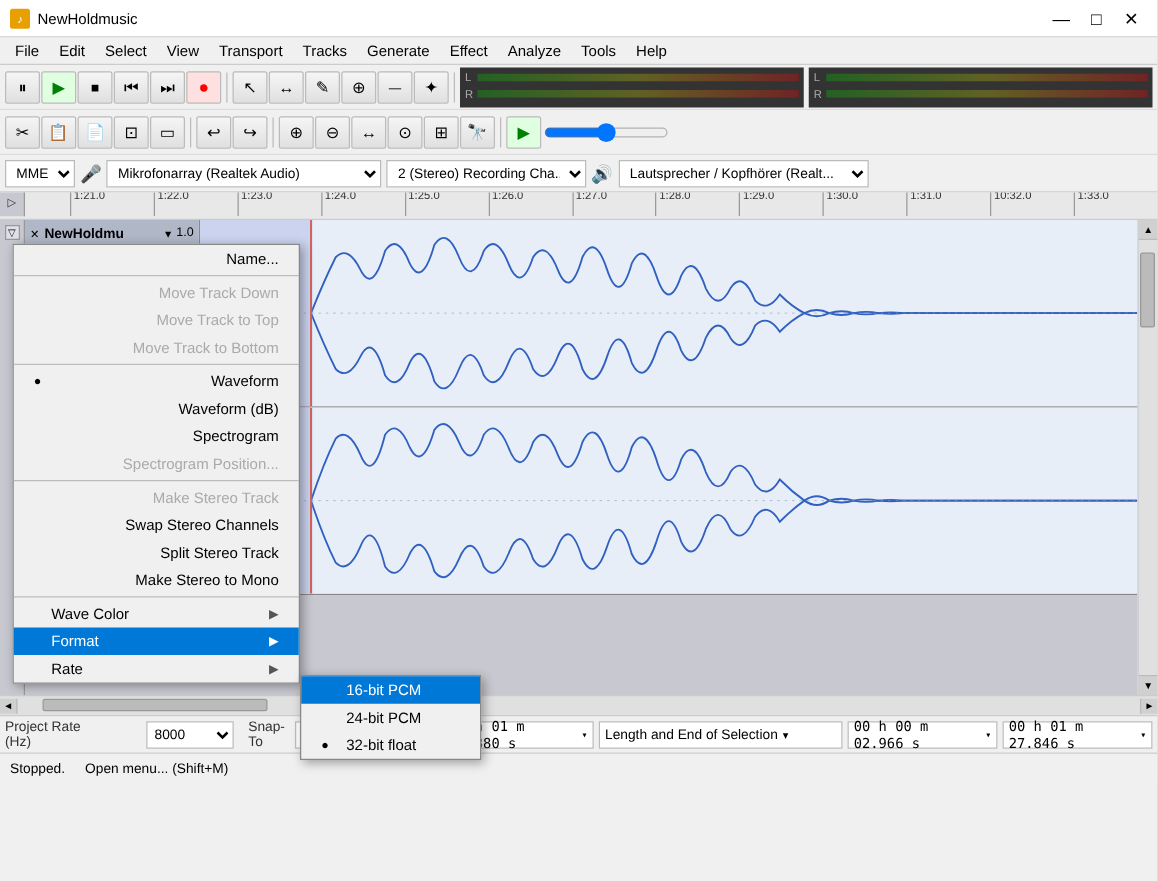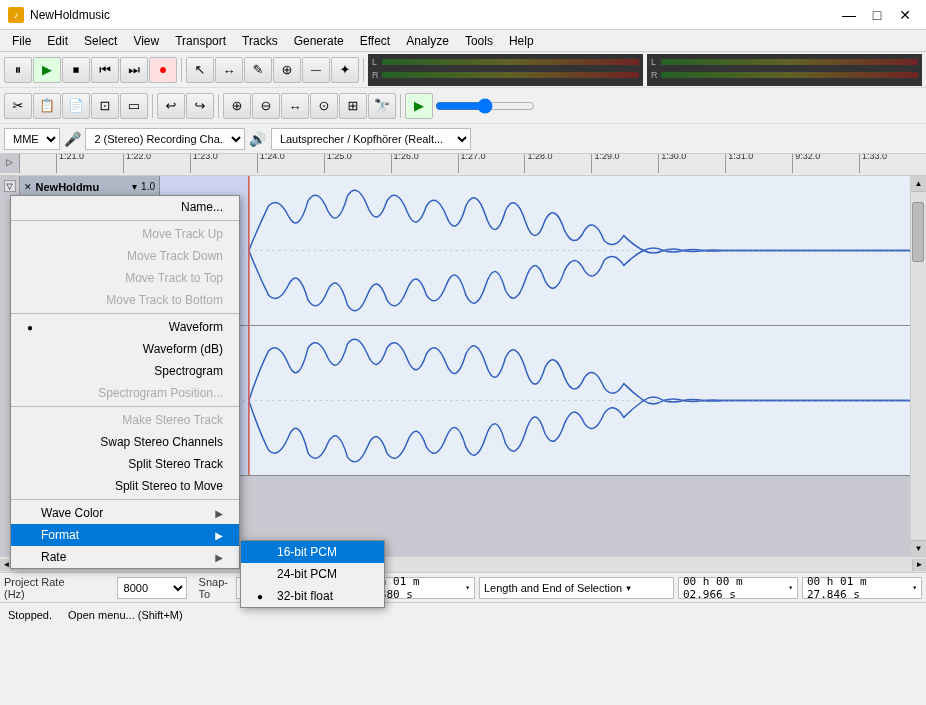--- a/index.html
+++ b/index.html
@@ -175,20 +175,23 @@
   <div style="display:flex; align-items:center; gap:2px; flex:1;">
     <input type="range" style="width: 100px;" value="50">
   </div>
 </div>
 
 <div id="devicebar">
   <select class="dev-select">
     <option>MME</option>
   </select>
   <span style="font-size:14px;">🎤</span>
+  <select class="dev-select" style="width:220px;">
+    <option>Mikrofonarray (Realtek Audio)</option>
+  </select>
   <select class="dev-select" style="width:160px;">
     <option>2 (Stereo) Recording Cha...</option>
   </select>
   <span style="font-size:14px;">🔊</span>
   <select class="dev-select" style="width:200px;">
     <option>Lautsprecher / Kopfhörer (Realt...</option>
   </select>
 </div>
 
 <div id="ruler">
@@ -199,21 +202,21 @@
       <div class="ruler-mark">1:22.0</div>
       <div class="ruler-mark">1:23.0</div>
       <div class="ruler-mark">1:24.0</div>
       <div class="ruler-mark">1:25.0</div>
       <div class="ruler-mark">1:26.0</div>
       <div class="ruler-mark">1:27.0</div>
       <div class="ruler-mark">1:28.0</div>
       <div class="ruler-mark">1:29.0</div>
       <div class="ruler-mark">1:30.0</div>
       <div class="ruler-mark">1:31.0</div>
-      <div class="ruler-mark">9:32.0</div>
+      <div class="ruler-mark">10:32.0</div>
       <div class="ruler-mark">1:33.0</div>
     </div>
   </div>
 </div>
 
 <div id="main" style="display:flex; height:380px; position:relative;">
 
   <div style="width:20px; background:#c8c8d0; border-right:1px solid #999; display:flex; flex-direction:column; align-items:center; padding-top:4px; gap:2px;">
     <div style="width:12px; height:12px; background:#e0e0e8; border:1px solid #999; display:flex; align-items:center; justify-content:center; font-size:8px; cursor:pointer;">▽</div>
   </div>
@@ -360,24 +363,20 @@
   <div id="ctx-menu" style="position:absolute; left:10px; top:195px; width:230px; background:#f0f0f0; border:1px solid #888; box-shadow:2px 2px 8px rgba(0,0,0,0.35); z-index:200; font-size:12px;">
 
     <div class="ctx-item">
       <span class="ctx-bullet">&nbsp;</span>
       <span>Name...</span>
     </div>
     <div class="ctx-sep"></div>
 
     <div class="ctx-item disabled">
       <span class="ctx-bullet">&nbsp;</span>
-      <span>Move Track Up</span>
-    </div>
-    <div class="ctx-item disabled">
-      <span class="ctx-bullet">&nbsp;</span>
       <span>Move Track Down</span>
     </div>
     <div class="ctx-item disabled">
       <span class="ctx-bullet">&nbsp;</span>
       <span>Move Track to Top</span>
     </div>
     <div class="ctx-item disabled">
       <span class="ctx-bullet">&nbsp;</span>
       <span>Move Track to Bottom</span>
     </div>
@@ -408,21 +407,21 @@
     <div class="ctx-item">
       <span class="ctx-bullet">&nbsp;</span>
       <span>Swap Stereo Channels</span>
     </div>
     <div class="ctx-item">
       <span class="ctx-bullet">&nbsp;</span>
       <span>Split Stereo Track</span>
     </div>
     <div class="ctx-item">
       <span class="ctx-bullet">&nbsp;</span>
-      <span>Split Stereo to Move</span>
+      <span>Make Stereo to Mono</span>
     </div>
     <div class="ctx-sep"></div>
 
     <div class="ctx-item" style="justify-content:space-between;">
       <div style="display:flex; align-items:center;">
         <span class="ctx-bullet">&nbsp;</span>
         <span>Wave Color</span>
       </div>
       <span class="ctx-arrow">▶</span>
     </div>

